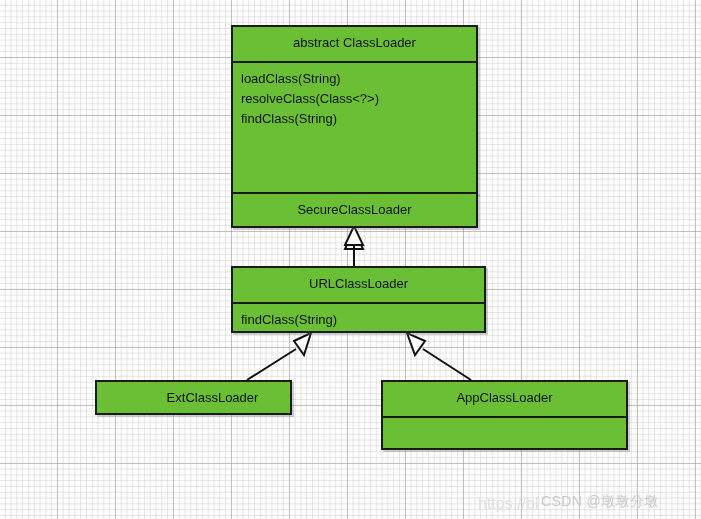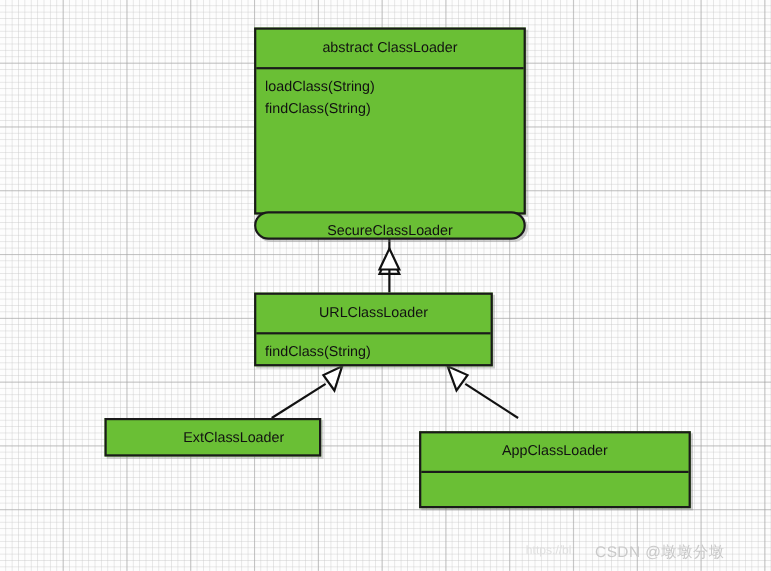--- a/index.html
+++ b/index.html
@@ -72,21 +72,21 @@
   }
   .watermark {
     position: absolute;
     font-size: 14px;
     color: #c9c9c9;
     white-space: nowrap;
     letter-spacing: 0.4px;
   }
   .watermark-url {
     position: absolute;
-    font-size: 11px;
+    font-size: 16px;
     color: #e0e0e0;
     white-space: nowrap;
   }
 </style>
 </head>
 <body>
 
 <div id="canvas">
 
   <svg class="edges" viewBox="0 0 701 519" xmlns="http://www.w3.org/2000/svg">
@@ -110,41 +110,42 @@
       <line x1="471" y1="380" x2="423" y2="349" stroke="#111111" stroke-width="2"></line>
       <polygon points="407,333 415,355 425,341" fill="#ffffff" stroke="#111111" stroke-width="2"></polygon>
     </g>
   </svg>
 
   <div class="uml-box" style="left:231px; top:25px; width:247px; height:170px;">
     <div class="uml-title">abstract ClassLoader</div>
     <div class="uml-divider"></div>
     <div class="uml-members">
       <div class="uml-member">loadClass(String)</div>
+      <div class="uml-member">resolveClass(Class&lt;?&gt;)</div>
       <div class="uml-member">findClass(String)</div>
     </div>
   </div>
 
-  <div class="uml-box" style="left:231px; top:192px; width:247px; height:26px;border-radius:13px;">
+  <div class="uml-box" style="left:231px; top:192px; width:247px; height:36px;">
     <div class="uml-title">SecureClassLoader</div>
   </div>
 
-  <div class="uml-box" style="left:231px; top:266px; width:217px; height:67px;">
+  <div class="uml-box" style="left:231px; top:266px; width:255px; height:67px;">
     <div class="uml-title">URLClassLoader</div>
     <div class="uml-divider"></div>
     <div class="uml-members">
       <div class="uml-member">findClass(String)</div>
     </div>
   </div>
 
   <div class="uml-box" style="left:95px; top:380px; width:197px; height:35px;padding-left:38px;">
     <div class="uml-title">ExtClassLoader</div>
   </div>
 
-  <div class="uml-box" style="left:381px; top:380px; width:247px; height:70px;margin-top:12px;">
+  <div class="uml-box" style="left:381px; top:380px; width:247px; height:70px;">
     <div class="uml-title">AppClassLoader</div>
     <div class="uml-divider"></div>
   </div>
 
   <div class="watermark-url" style="left:478px; top:495px;">https://bl</div>
   <div class="watermark" style="left:541px; top:493px;">CSDN @墩墩分墩</div>
 
 </div>
 
 </body></html>

